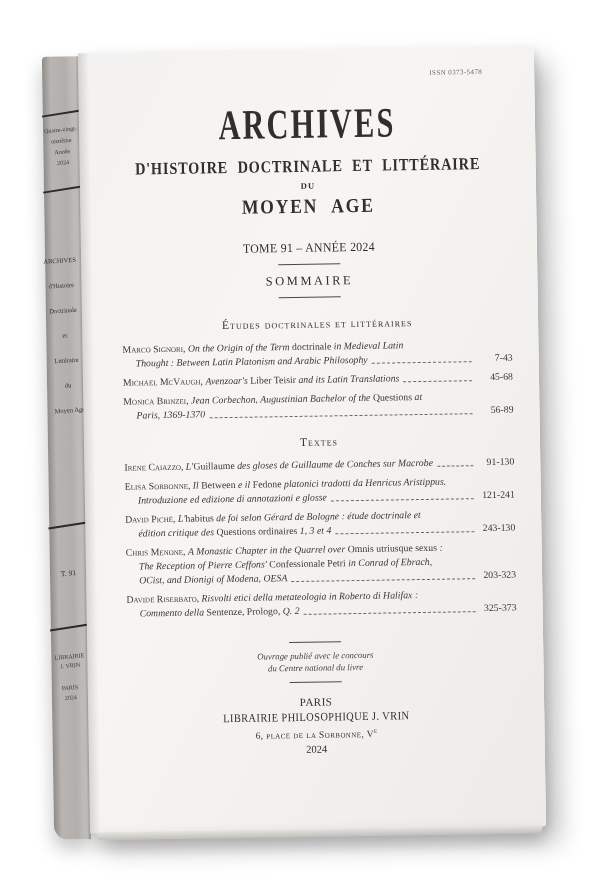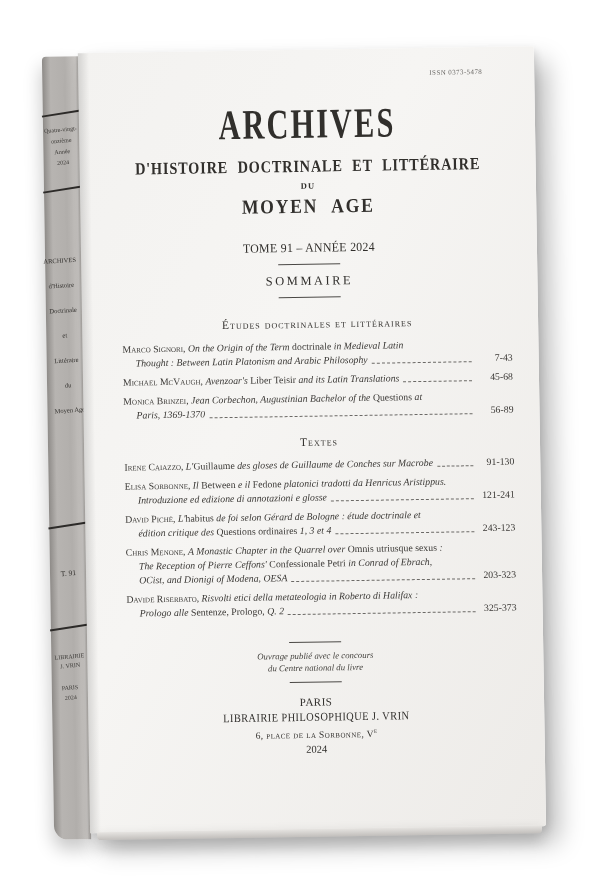--- a/index.html
+++ b/index.html
@@ -176,36 +176,36 @@
                   <span class="line-text"><span class="seg-i">Introduzione ed edizione di annotazioni e glosse</span></span>
                   <span class="leader"></span>
                   <span class="pages">121-241</span>
                 </div>
               </div>
               <div class="entry">
                 <div class="line"><span class="line-text"><span class="seg-name">David Piché, </span><span class="seg-i">L'</span><span class="seg-n">habitus</span><span class="seg-i"> de foi selon Gérard de Bologne : étude doctrinale et</span></span></div>
                 <div class="line cont last">
                   <span class="line-text"><span class="seg-i">édition critique des </span><span class="seg-n">Questions ordinaires</span><span class="seg-i"> 1, 3 et 4</span></span>
                   <span class="leader"></span>
-                  <span class="pages">243-123</span>
+                  <span class="pages">243-130</span>
                 </div>
               </div>
               <div class="entry">
                 <div class="line"><span class="line-text"><span class="seg-name">Chris Menone, </span><span class="seg-i">A Monastic Chapter in the Quarrel over </span><span class="seg-n">Omnis utriusque sexus</span><span class="seg-i"> :</span></span></div>
                 <div class="line cont"><span class="line-text"><span class="seg-i">The Reception of Pierre Ceffons' </span><span class="seg-n">Confessionale Petri</span><span class="seg-i"> in Conrad of Ebrach,</span></span></div>
                 <div class="line cont last">
                   <span class="line-text"><span class="seg-i">OCist, and Dionigi of Modena, OESA</span></span>
                   <span class="leader"></span>
                   <span class="pages">203-323</span>
                 </div>
               </div>
               <div class="entry">
                 <div class="line"><span class="line-text"><span class="seg-name">Davide Riserbato, </span><span class="seg-i">Risvolti etici della metateologia in Roberto di Halifax :</span></span></div>
                 <div class="line cont last">
-                  <span class="line-text"><span class="seg-i">Prologo alle </span><span class="seg-n">Sentenze, Prologo, </span><span class="seg-i">Q. 2</span></span>
+                  <span class="line-text"><span class="seg-i">Commento della </span><span class="seg-n">Sentenze, Prologo, </span><span class="seg-i">Q. 2</span></span>
                   <span class="leader"></span>
                   <span class="pages">325-373</span>
                 </div>
               </div>
             </div>
           </div>
         </div>
 
       <div class="rule sm" style="margin-top:24px;"></div>
       <div class="funding">

